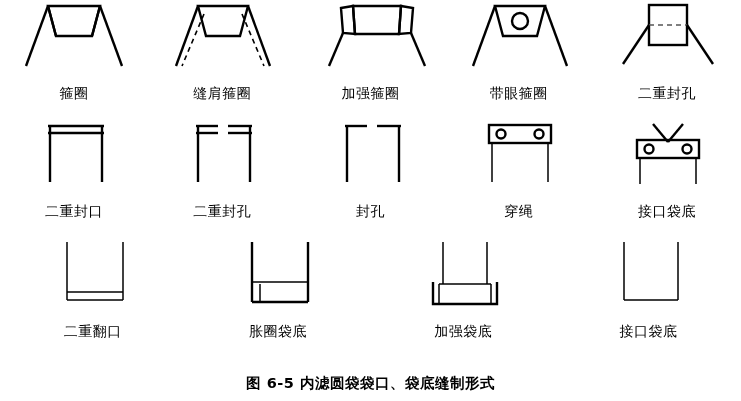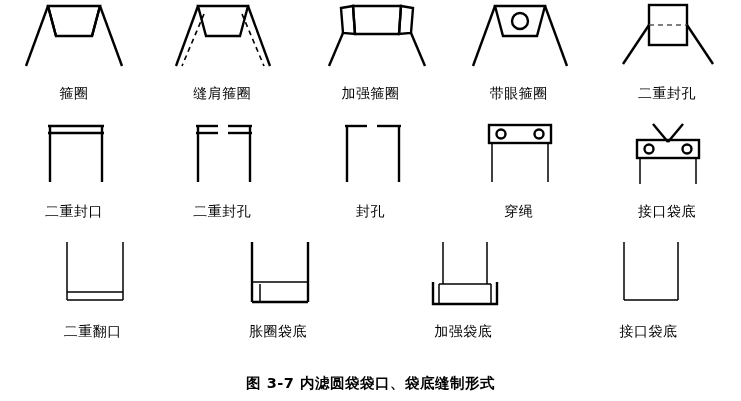--- a/index.html
+++ b/index.html
@@ -287,15 +287,15 @@
           <path class="stroke-thin" d="M46 4 L46 62"></path>
           <path class="stroke-thin" d="M100 4 L100 62"></path>
           <path class="stroke-thin" d="M46 62 L100 62"></path>
         </svg>
       </div>
       <div class="label">接口袋底</div>
     </div>
 
   </div>
 
-  <div class="caption">图 3-7 内滤圆袋袋口、袋底缝制形式</div>
+  <div class="caption">图 6-5 内滤圆袋袋口、袋底缝制形式</div>
 
 </div>
 
 </body></html>

